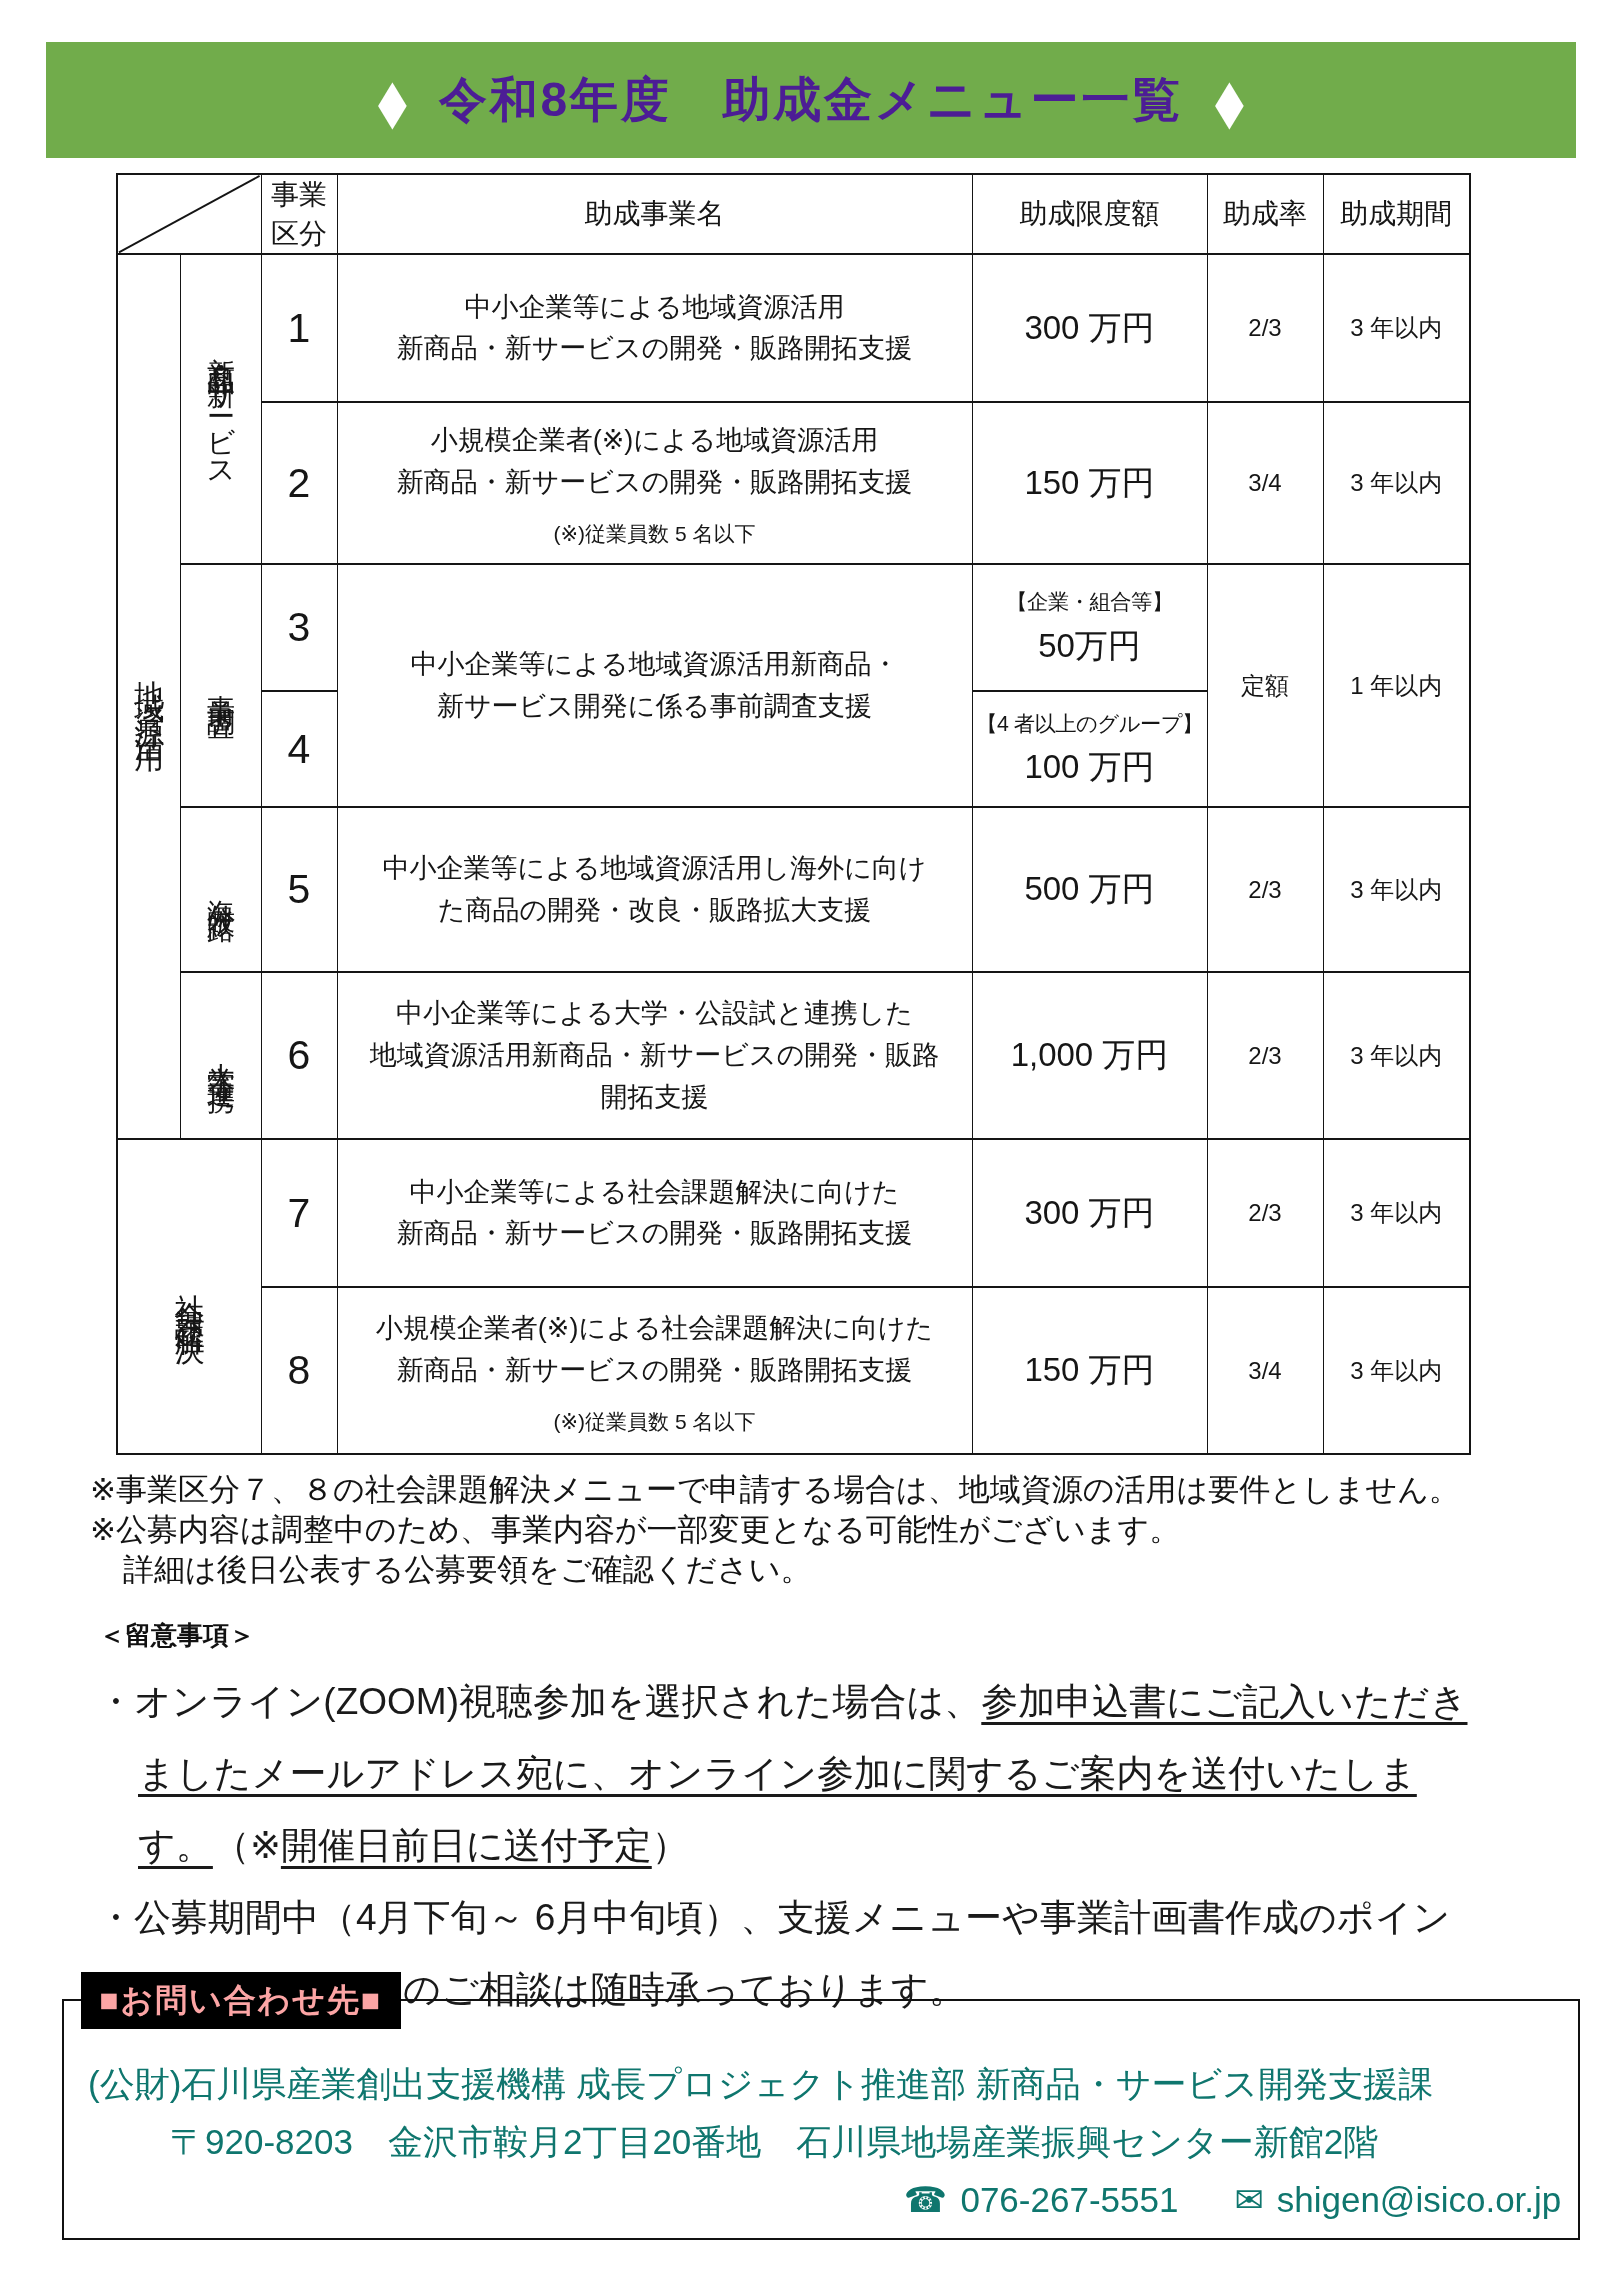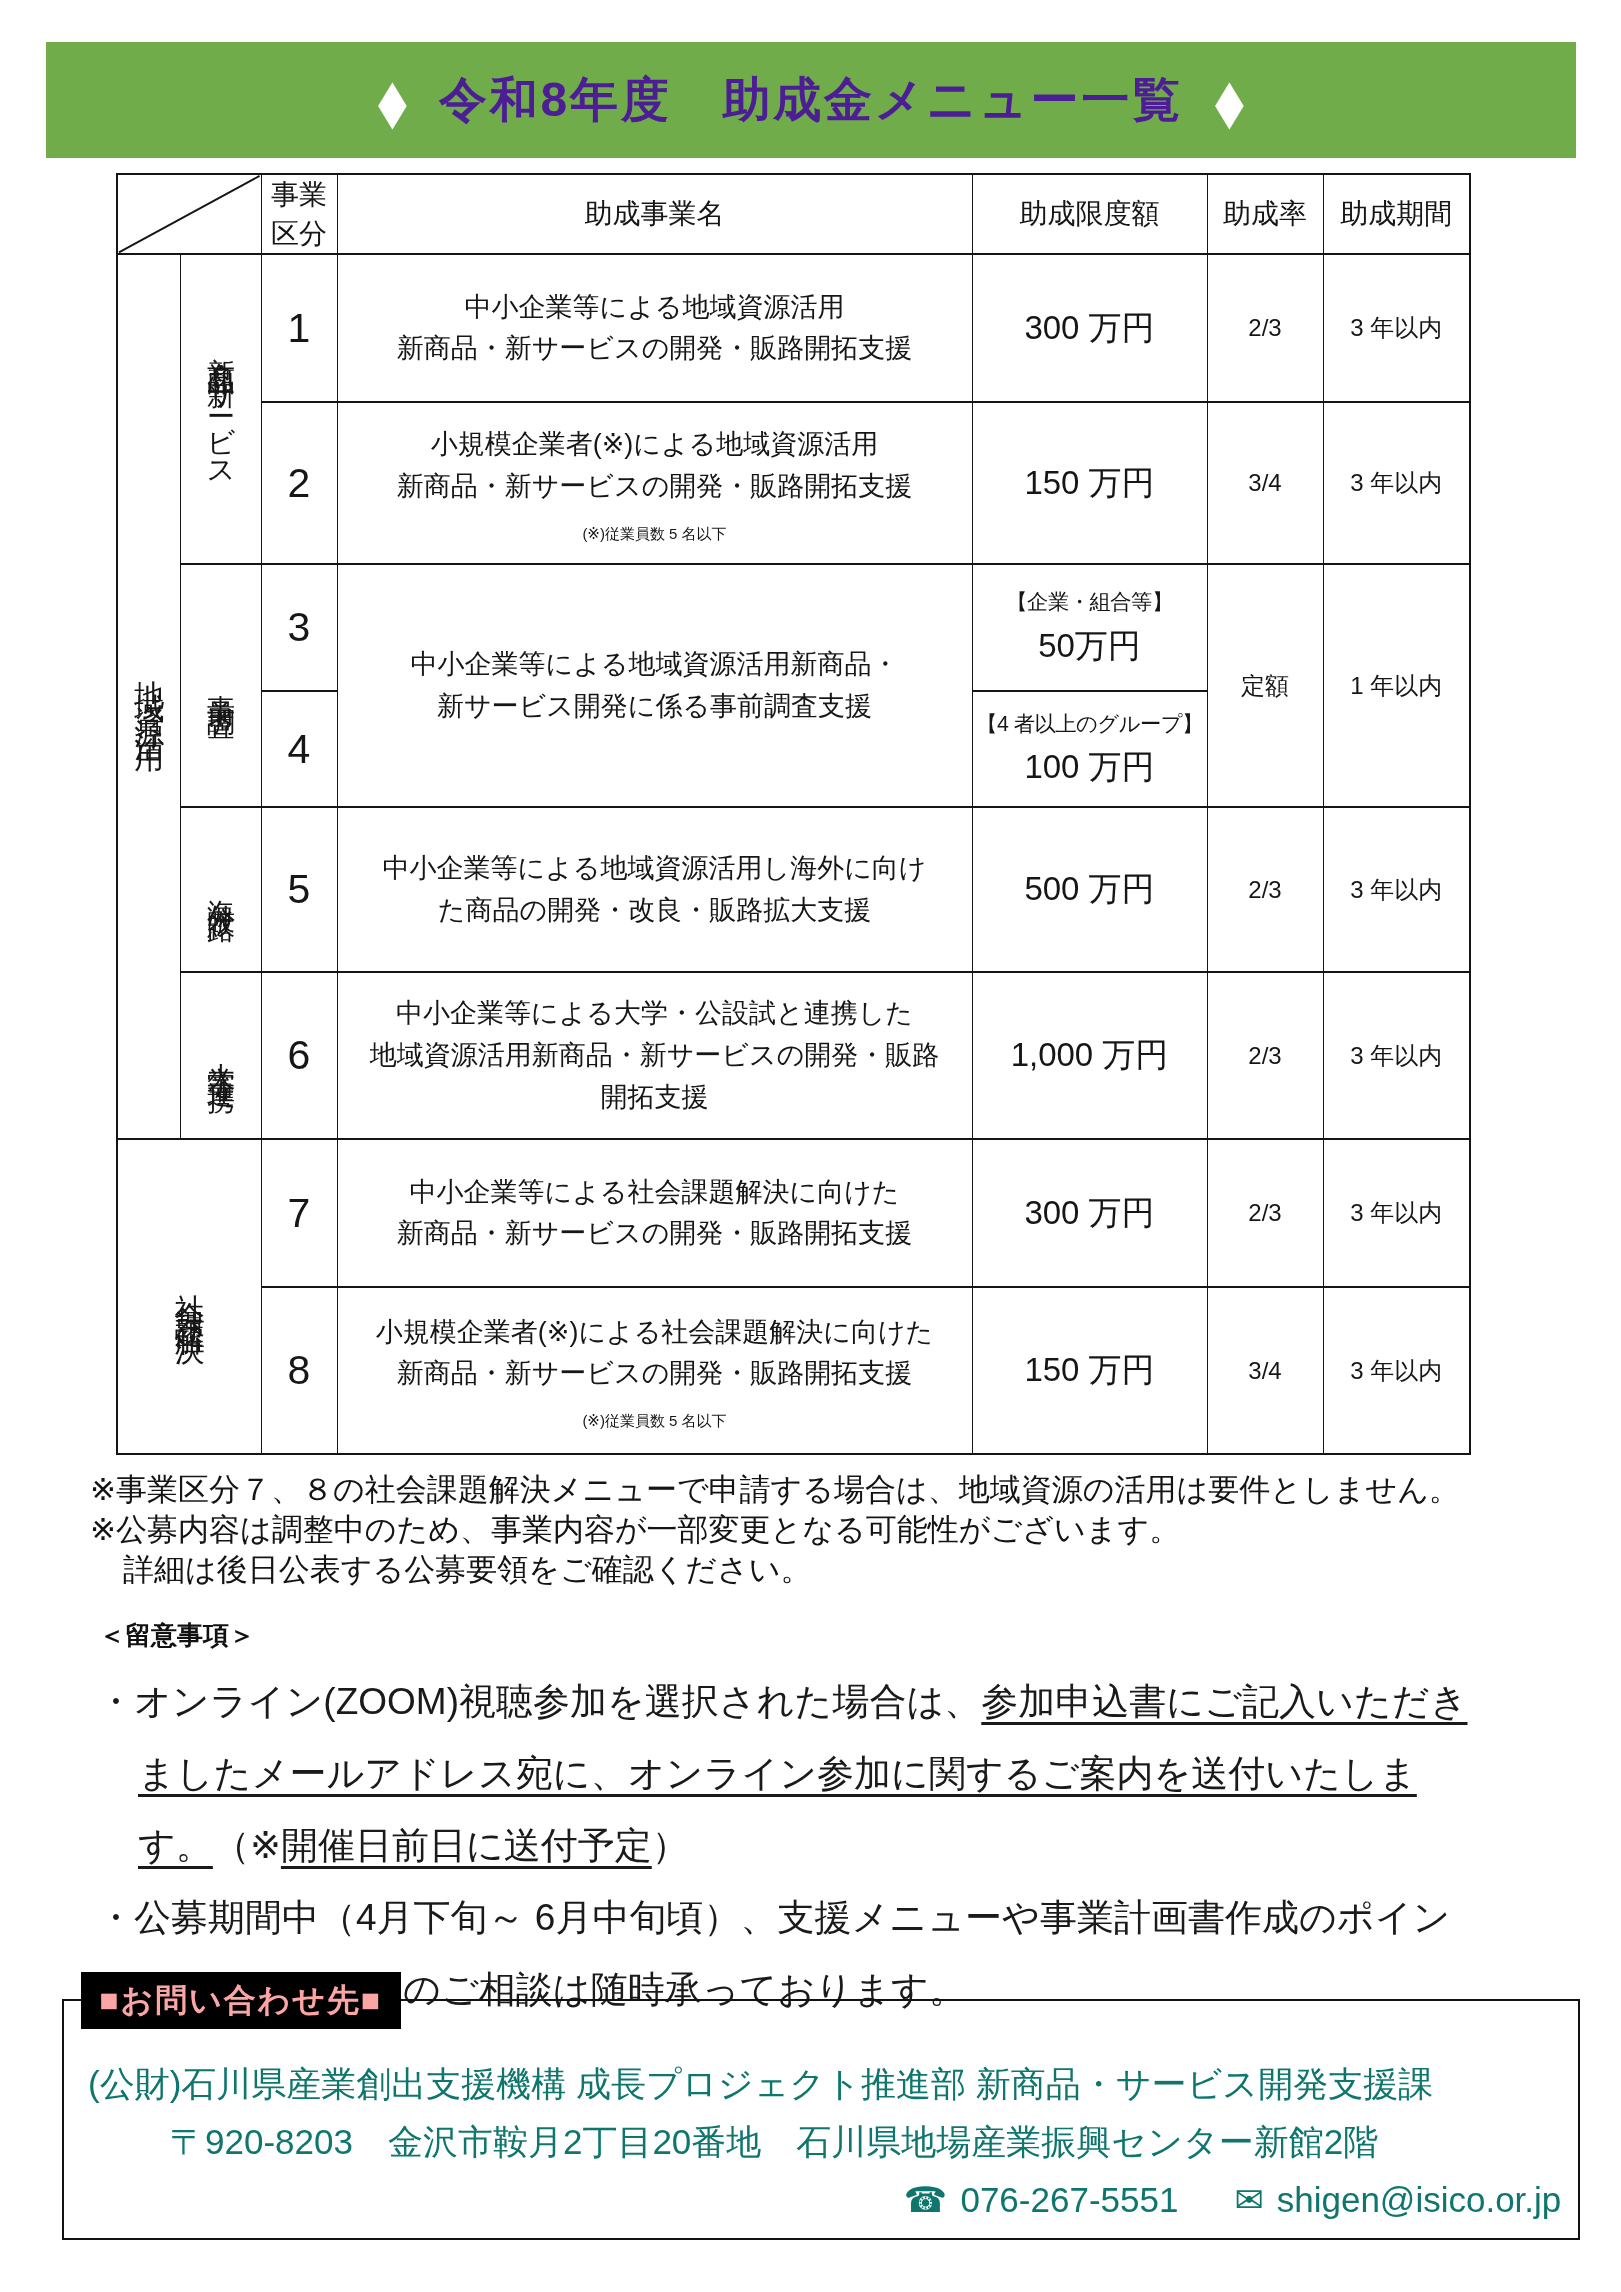--- a/index.html
+++ b/index.html
@@ -21,21 +21,21 @@
   th.hdr{font-size:28px;}
   .hdr-small{font-size:23px;line-height:1.4;}
   .pre{white-space:pre-line;}
   .diag{position:relative;}
   .diag svg{position:absolute;left:0;top:0;width:100%;height:100%;}
   .vtx{writing-mode:vertical-rl;display:inline-block;font-size:28px;letter-spacing:5.6px;}
   .vtx-g1{font-size:30px;letter-spacing:13px;}
   .vtx-g2{font-size:30px;letter-spacing:8.3px;}
   td.num{font-size:41px;font-weight:600;}
   td.name{text-align:left;padding:9.3px 9.3px 9.3px 16.7px;font-size:27px;line-height:1.55;}
-  .small-note{display:block;font-size:15px;margin-top:17px;line-height:1.2;}
+  .small-note{display:block;font-size:21px;margin-top:17px;line-height:1.2;}
   td.limit{font-size:33px;}
   .limit-label{display:block;font-size:21.3px;margin-bottom:7.4px;letter-spacing:-0.5px;}
   td.rate,td.period{font-size:24px;margin-top:40px;}
 
   
   .footnotes{position:absolute;left:90px;top:1470px;font-size:31px;line-height:40px;}
   .footnotes .fn-indent{padding-left:33px;}
 
   
   .notice{position:absolute;left:97px;top:1618px;width:1391px;}

